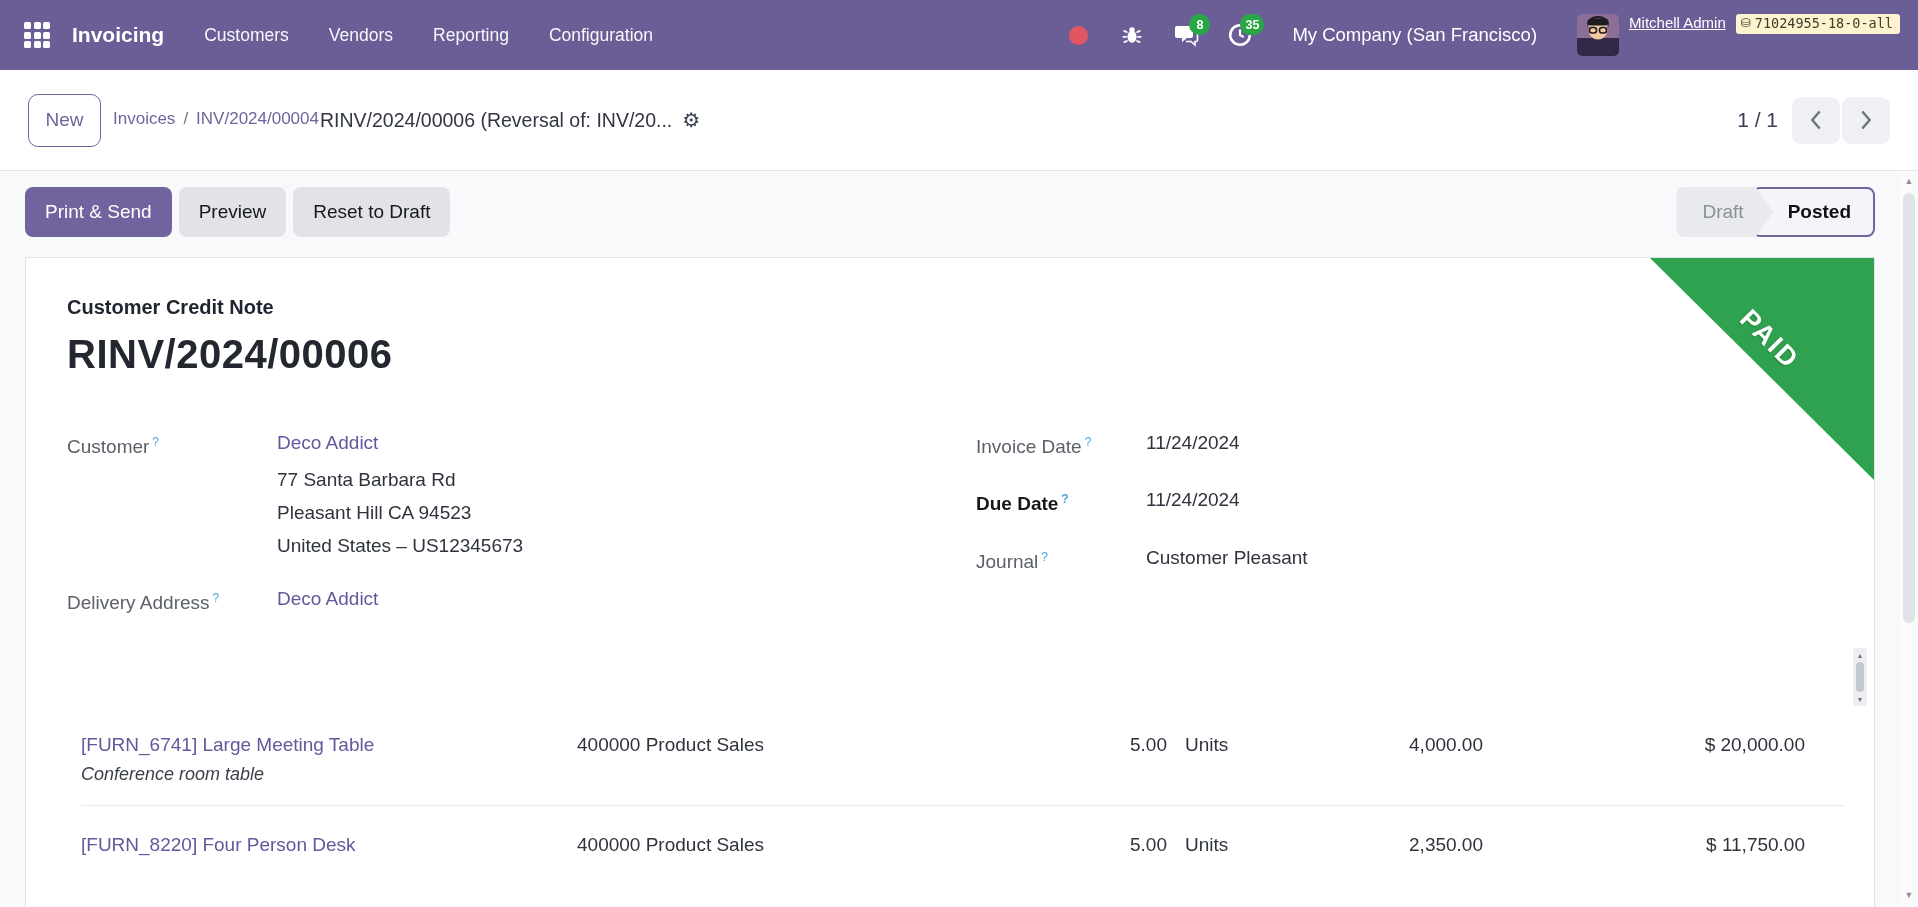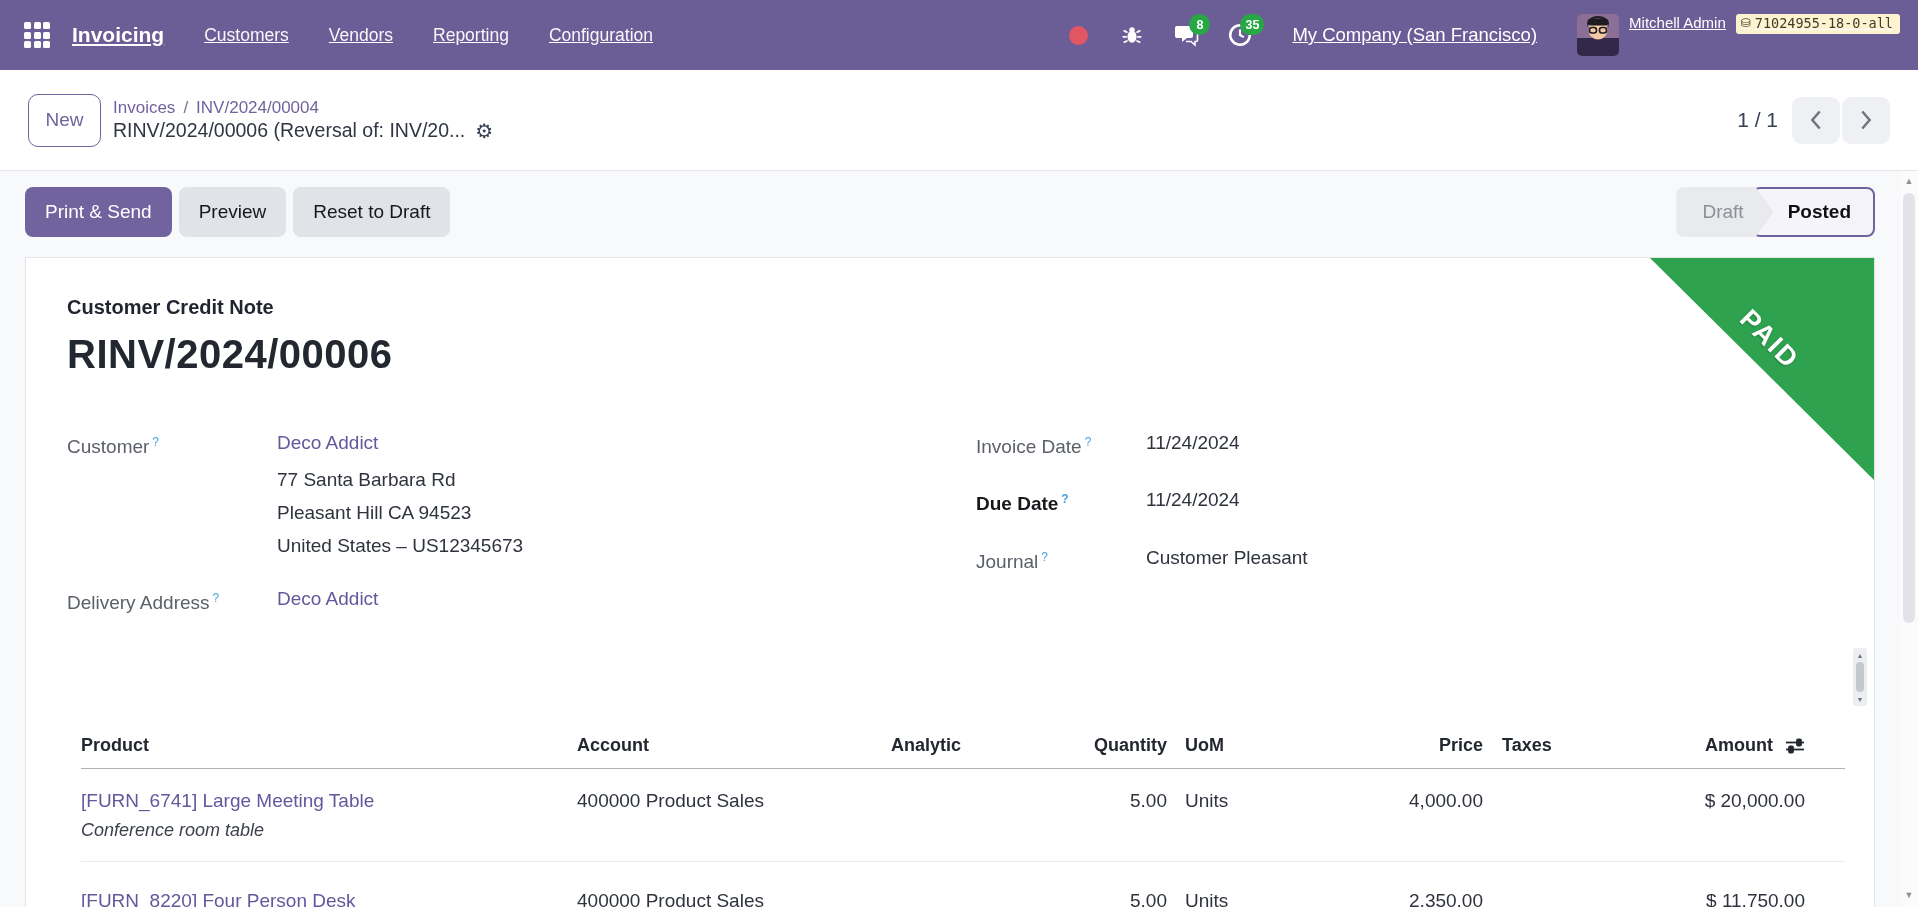--- a/index.html
+++ b/index.html
@@ -1,40 +1,40 @@
 <!DOCTYPE html>
 <html><head>
 <meta charset="utf-8">
 <style>
   * { margin:0; padding:0; box-sizing:border-box; }
   html,body { width:1918px; height:907px; overflow:hidden; }
   body { font-family:"Liberation Sans", sans-serif; background:#f8f9fa; position:relative; color:#343a40; }
 
   
-  .navbar { position:absolute; top:0; left:0; width:1918px; height:70px; background:#6b5e97; display:flex; align-items:center; padding:0 18px 0 16px; color:#fff;text-decoration:underline; }
+  .navbar { position:absolute; top:0; left:0; width:1918px; height:70px; background:#6b5e97; display:flex; align-items:center; padding:0 18px 0 16px; color:#fff; }
   .apps-grid { width:26px; height:26px; display:grid; grid-template-columns:repeat(3,7px); grid-template-rows:repeat(3,7px); gap:2.5px; margin:0 22px 0 8px; cursor:pointer; }
   .apps-grid span { background:#fff; border-radius:1.5px; }
   .nav-app { font-size:21px; font-weight:700; margin-right:40px; cursor:pointer; }
   .nav-menu { font-size:17.5px; margin-right:40px; color:rgba(255,255,255,.95); cursor:pointer; }
   .nav-right { margin-left:auto; display:flex; align-items:center; gap:26px; }
   .nav-icon { position:relative; display:flex; align-items:center; justify-content:center; width:28px; height:28px; cursor:pointer; }
   .dot-record { width:19px; height:19px; border-radius:50%; background:#e25563; }
   .badge-count { position:absolute; top:-7px; right:-10px; min-width:21px; height:21px; padding:0 5px; border-radius:11px; background:#28a745; color:#fff; font-size:12.5px; font-weight:700; display:flex; align-items:center; justify-content:center; }
   .nav-company { font-size:18.5px; margin-left:12px; cursor:pointer; white-space:nowrap; }
   .user-block { display:flex; align-items:flex-start; gap:10px; margin-left:14px; cursor:pointer; }
   .avatar { width:42px; height:42px; border-radius:5px; overflow:hidden; flex:0 0 auto; background:#6d5b7e; }
   .user-meta { display:flex; flex-direction:row; gap:10px; }
   .user-name { font-size:15px; color:#fff; text-decoration:underline; line-height:17px; }
   .db-badge { background:#fdf3cf; color:#3d3d2e; border-radius:3px; font-family:"DejaVu Sans Mono", monospace; font-size:13.5px; padding:1px 7px 2px 5px; display:flex; align-items:center; gap:4px; line-height:17px; }
   .db-icon { font-size:12px; }
 
   
   .crumb-bar { position:absolute; top:70px; left:0; width:1918px; height:101px; background:#fff; border-bottom:1px solid #e4e6ea; display:flex; align-items:center; padding:0 28px; }
   .btn-new { height:53px; min-width:73px; border:1px solid #71639e; color:#71639e; background:#fff; border-radius:10px; font-size:19px; font-family:inherit; cursor:pointer; padding:0 16px; }
-  .crumbs { margin-left:12px; display:flex; flex-direction:column; justify-content:center; gap:1px; }
+  .crumbs { margin-left:12px; display:flex; justify-content:center; gap:1px; }
   .crumb-line1 { font-size:17px; }
   .crumb-line1 a { color:#71639e; text-decoration:none; cursor:pointer; }
   .crumb-sep { color:#74788d; margin:0 8px; }
   .crumb-line2 { font-size:19.5px; color:#313643; display:flex; align-items:center; gap:10px; }
   .gear { font-size:20px; color:#374151; cursor:pointer; line-height:1; }
   .pager { margin-left:auto; display:flex; align-items:center; gap:14px; }
   .pager-text { font-size:21px; color:#374151; cursor:pointer; }
   .pager-btns { display:flex; gap:2px; }
   .pager-btn { width:48px; height:47px; background:#eff0f3; border:none; border-radius:9px; display:flex; align-items:center; justify-content:center; cursor:pointer; }
   .pager-btn svg { stroke:#6c757d; }
@@ -252,38 +252,20 @@
         </div>
         <div class="frow">
           <span class="flabel"><span>Journal</span><span class="help">?</span></span>
           <span class="fvalue">Customer Pleasant</span>
         </div>
       </div>
     </div>
 
 
     <div class="otable">
-      <div class="trow thead">
-        <div>Product</div>
-        <div>Account</div>
-        <div class="c-analytic">Analytic</div>
-        <div class="num">Quantity</div>
-        <div class="c-uom">UoM</div>
-        <div class="num">Price</div>
-        <div class="c-taxes">Taxes</div>
-        <div class="num c-amounth">
-            <span>Amount</span>
-          <svg class="opt-icon" width="20" height="18" viewBox="0 0 20 18" stroke="#23272f" stroke-width="1.8" fill="#23272f">
-            <line x1="1" y1="5.5" x2="19" y2="5.5"></line>
-              <line x1="1" y1="12.5" x2="19" y2="12.5"></line>
-            <rect x="12" y="2.5" width="4" height="6" rx="1"></rect>
-              <rect x="4" y="9.5" width="4" height="6" rx="1"></rect>
-          </svg>
-        </div>
-      </div>
 
       <div class="tbodyrow rowsep">
         <div class="trow line-main">
           <div><a class="olink">[FURN_6741] Large Meeting Table</a></div>
           <div>400000 Product Sales</div>
           <div class="c-analytic"></div>
           <div class="num">5.00</div>
           <div class="c-uom">Units</div>
           <div class="num">4,000.00</div>
           <div class="c-taxes"></div>

